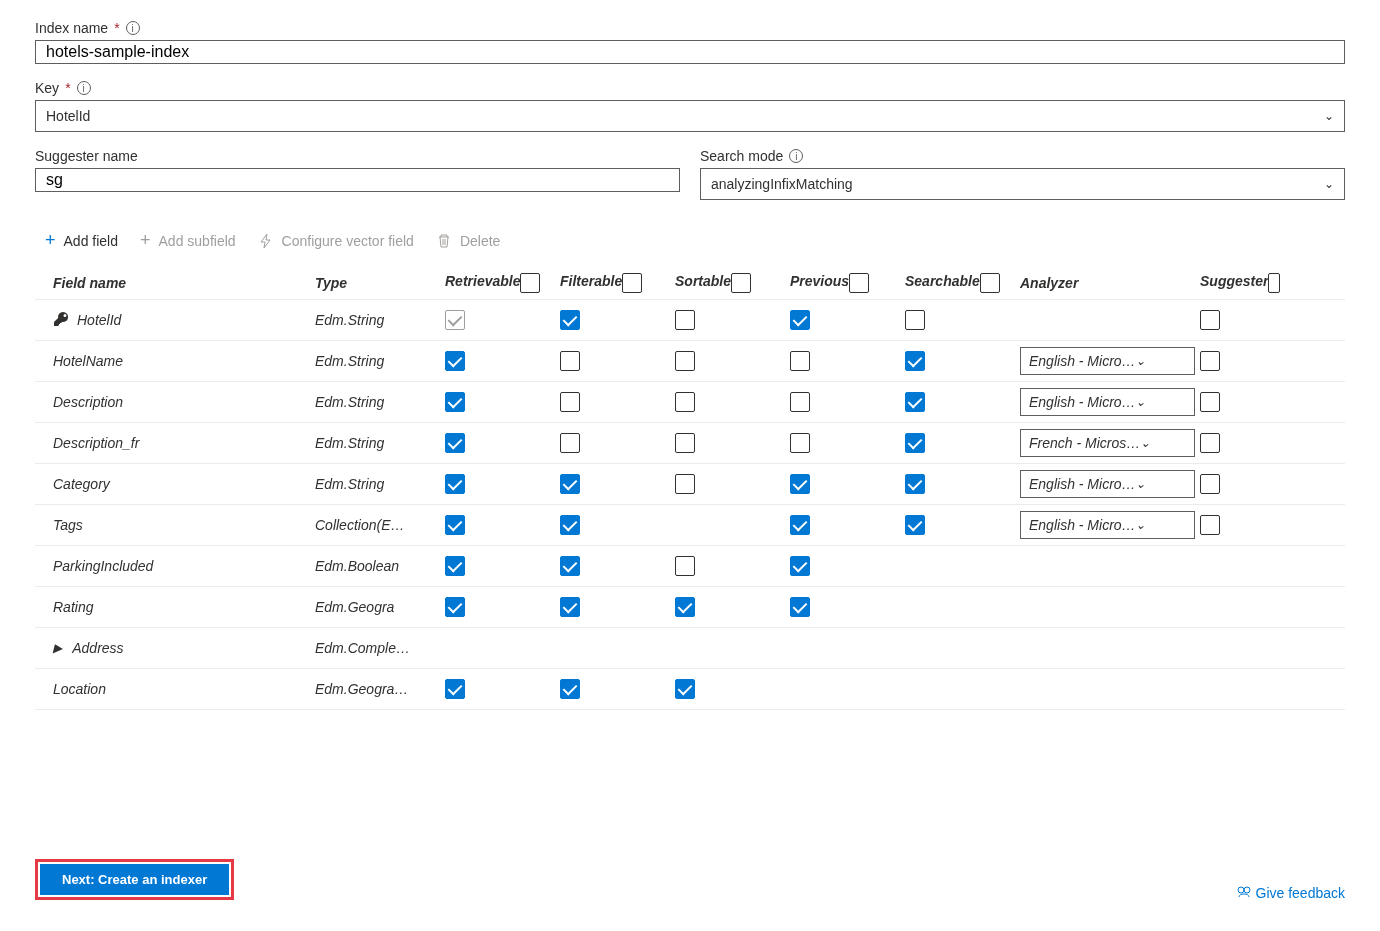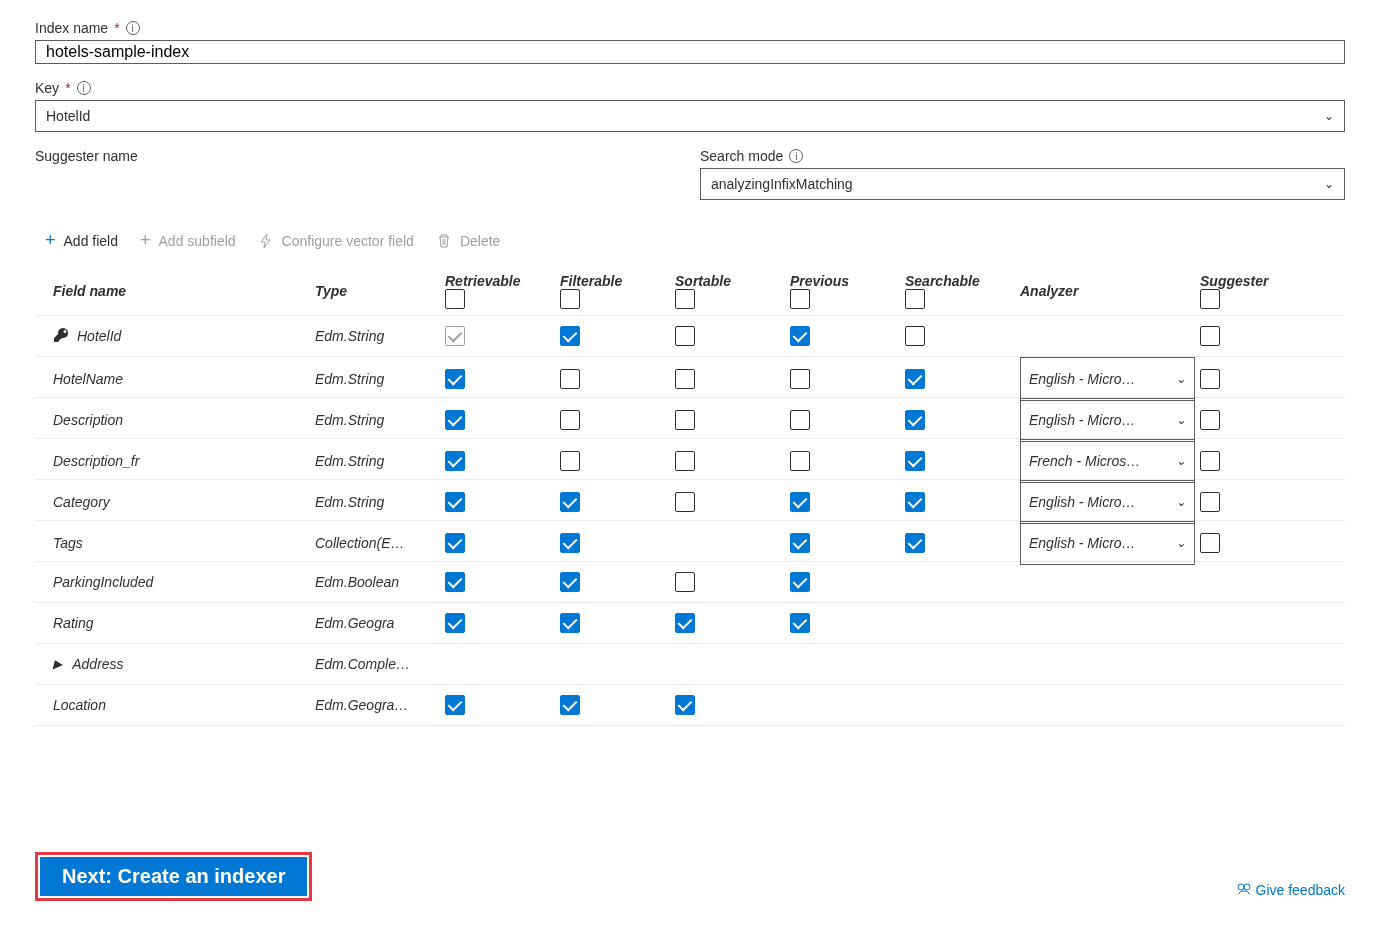--- a/index.html
+++ b/index.html
@@ -23,32 +23,32 @@
 .thead { padding: 8px 0 4px 0; font-weight: 600; color: #323130; border-bottom: 1px solid #edebe9; }
 .thead > div:first-child, .trow > div:first-child { padding-left: 18px; }
 .thead > div { padding-bottom: 2px; }
 .trow { height: 41px; }
 .cell-name { display: flex; align-items: center; gap: 8px; }
 .cb { width: 20px; height: 20px; border: 1px solid #323130; border-radius: 2px; display: inline-flex; align-items: center; justify-content: center; cursor: pointer; background: #fff; }
 .cb.checked { background: #0078d4; border-color: #0078d4; }
 .cb.checked::after { content: ""; width: 6px; height: 11px; border: solid #fff; border-width: 0 2px 2px 0; transform: rotate(45deg) translate(-1px,-1px); }
 .cb.locked { background: #fff; border-color: #a19f9d; }
 .cb.locked::after { content: ""; width: 6px; height: 11px; border: solid #a19f9d; border-width: 0 2px 2px 0; transform: rotate(45deg) translate(-1px,-1px); }
-.analyzer-select { border: 1px solid #605e5c; height: 44px; display:flex; align-items:center; justify-content: space-between; padding: 0 8px; font-size: 14px; width: 175px; cursor: pointer; overflow:hidden; white-space:nowrap; }
+.analyzer-select { border: 1px solid #605e5c; height: 28px; display:flex; align-items:center; justify-content: flex-start; padding: 0 8px; font-size: 14px; width: 175px; cursor: pointer; overflow:hidden; white-space:nowrap; }
 .analyzer-select span:first-child { overflow:hidden; text-overflow:ellipsis; max-width: 135px; }
 .ellipsis { overflow: hidden; text-overflow: ellipsis; white-space: nowrap; max-width: 115px; }
 .key-icon svg { width: 16px; height: 16px; transform: rotate(0deg); }
 .caret { font-size: 12px; margin-right: 2px; }
 .footer { position: fixed; bottom: 30px; left: 35px; right: 35px; display: flex; align-items: center; gap: 12px; }
 .btn-secondary { border: 1px solid #323130; background: #fff; padding: 8px 16px; font-weight: 600; font-size: 14px; cursor: pointer; }
 .btn-primary-wrap { border: 3px solid #e63946; padding: 2px; }
-.btn-primary { background: #0078d4; color: #fff; border: none; padding: 8px 22px; font-weight: 600; font-size: 20px; cursor: pointer; }
+.btn-primary { background: #0078d4; color: #fff; border: none; padding: 8px 22px; font-weight: 600; font-size: 13px; cursor: pointer; }
 .feedback { margin-left: auto; color: #0078d4; display:flex; align-items:center; gap:4px; cursor:pointer; font-size: 14px; margin-top: 27px; }
 .feedback svg { width:16px; height:16px; }
-.thead-col-cb { display:flex; flex-direction:column; align-items:flex-start; }
+.thead-col-cb { display:flex; align-items:flex-start; }
 .cell-center { display:flex; align-items:center; }
 .vec-icon, .del-icon { display:inline-flex; }
 </style>
 </head>
 <body>
 
 <div class="form-row">
   <div class="form-group full">
     <div class="label-row">
       <span>Index name</span>
@@ -71,20 +71,21 @@
       <span class="chevron">⌄</span>
     </div>
   </div>
 </div>
 
 <div class="form-row">
   <div class="form-group half">
     <div class="label-row">
       <span>Suggester name</span>
     </div>
+    <input class="text-input" value="sg" style="">
   </div>
   <div class="form-group half">
     <div class="label-row">
       <span>Search mode</span>
       <span class="info-icon">i</span>
     </div>
     <div class="select">
       <span>analyzingInfixMatching</span>
       <span class="chevron">⌄</span>
     </div>

